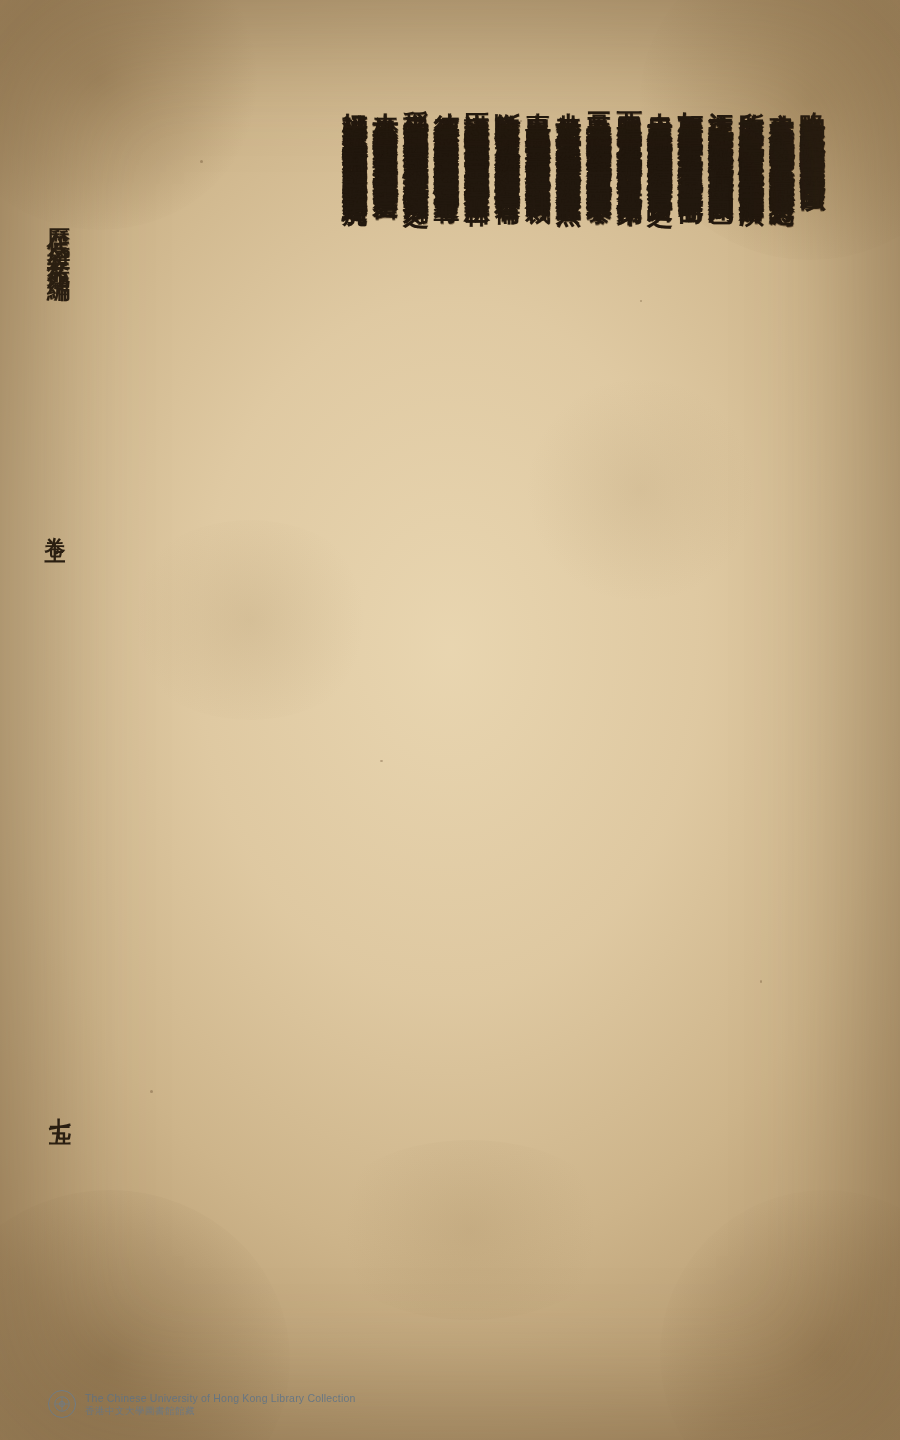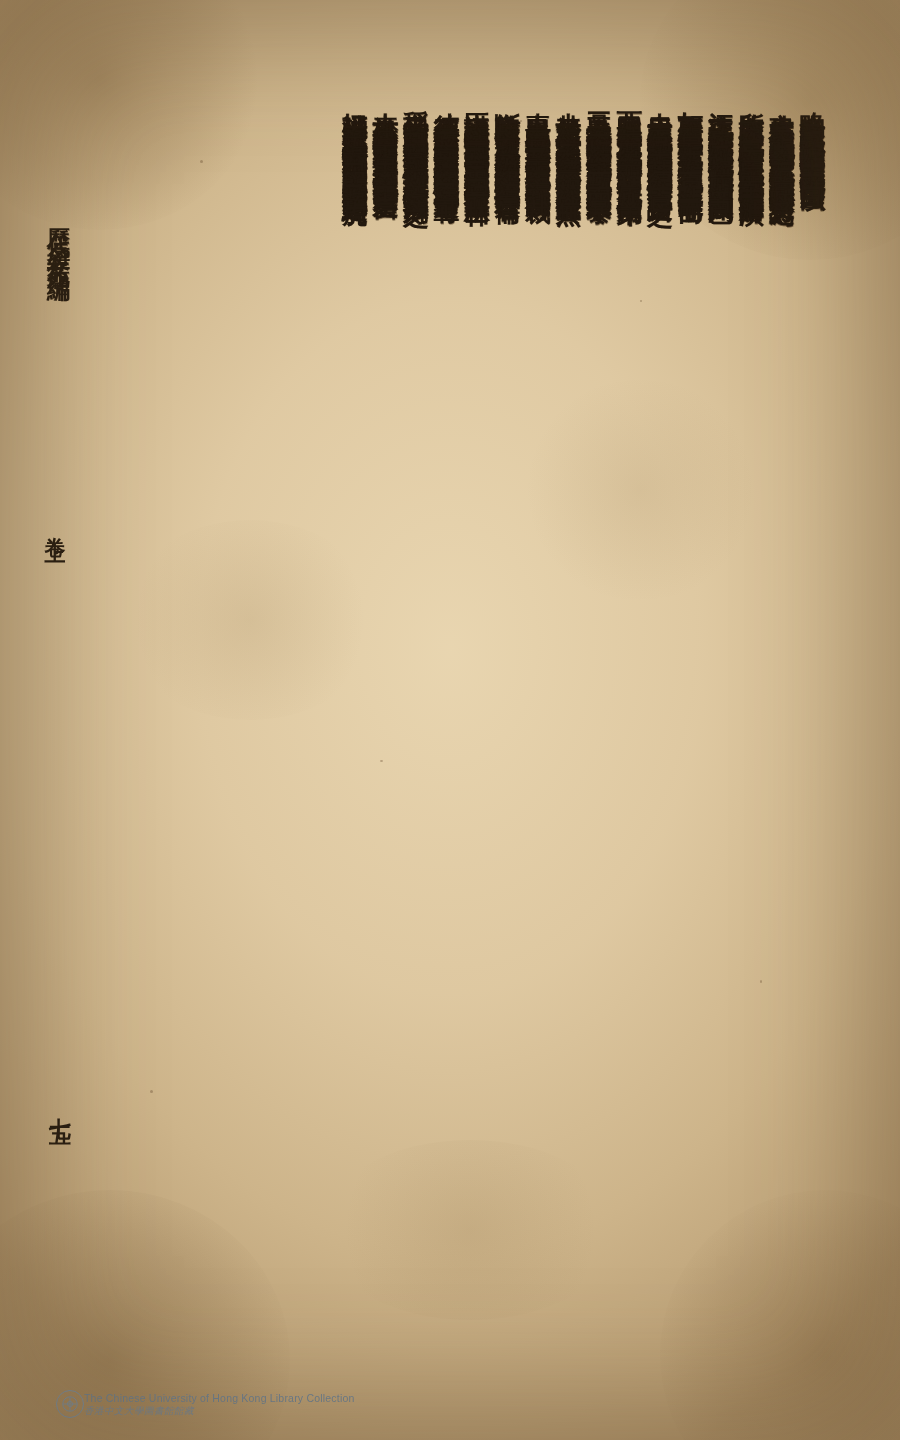--- a/index.html
+++ b/index.html
@@ -122,24 +122,25 @@
     font-size: 22px;
     letter-spacing: 8px;
     font-weight: 700;
     color: #241a0f;
     font-family: "DejaVu Serif", serif;
   }
 
   
   #watermark {
     position: absolute;
-    left: 56px;
+    left: 48px;
     bottom: 22px;
     display: flex;
     align-items: center;
+    gap: 9px;
     opacity: 0.85;
   }
   #wm-logo {
     width: 26px; height: 26px;
     border-radius: 50%;
     border: 1.6px solid #6f8fae;
     display: flex; align-items: center; justify-content: center;
     flex: none;
   }
   #wm-text {
@@ -151,21 +152,20 @@
     font-family: "Liberation Sans", sans-serif;
     font-size: 10.5px;
     color: #5f7d9c;
     letter-spacing: 0.2px;
   }
   .wm-zh {
     font-family: "DejaVu Sans", sans-serif;
     font-size: 9.5px;
     color: #6a86a3;
     letter-spacing: 0.5px;
-    font-style: italic;
   }
 </style>
 </head>
 <body>
 
 <div id="page">
 
   <div class="stain s1"></div>
   <div class="stain s2"></div>
   <div class="stain s3"></div>

